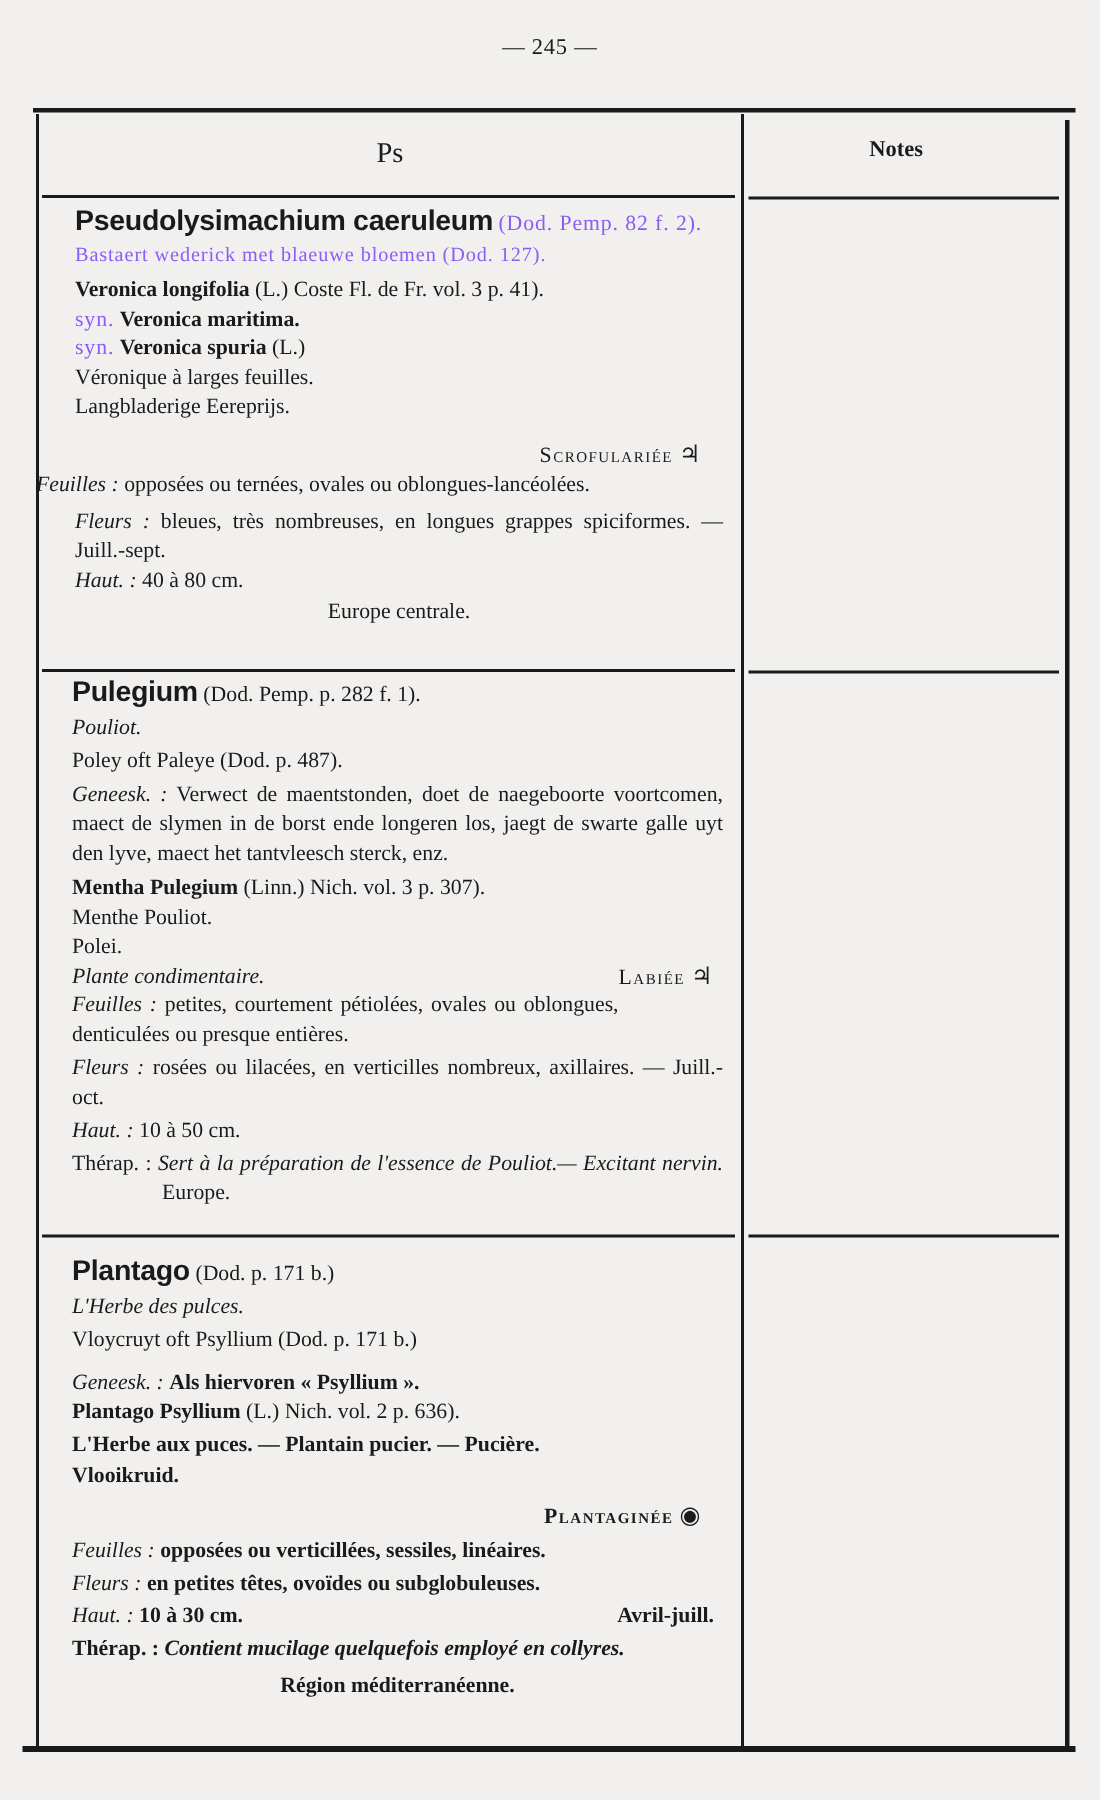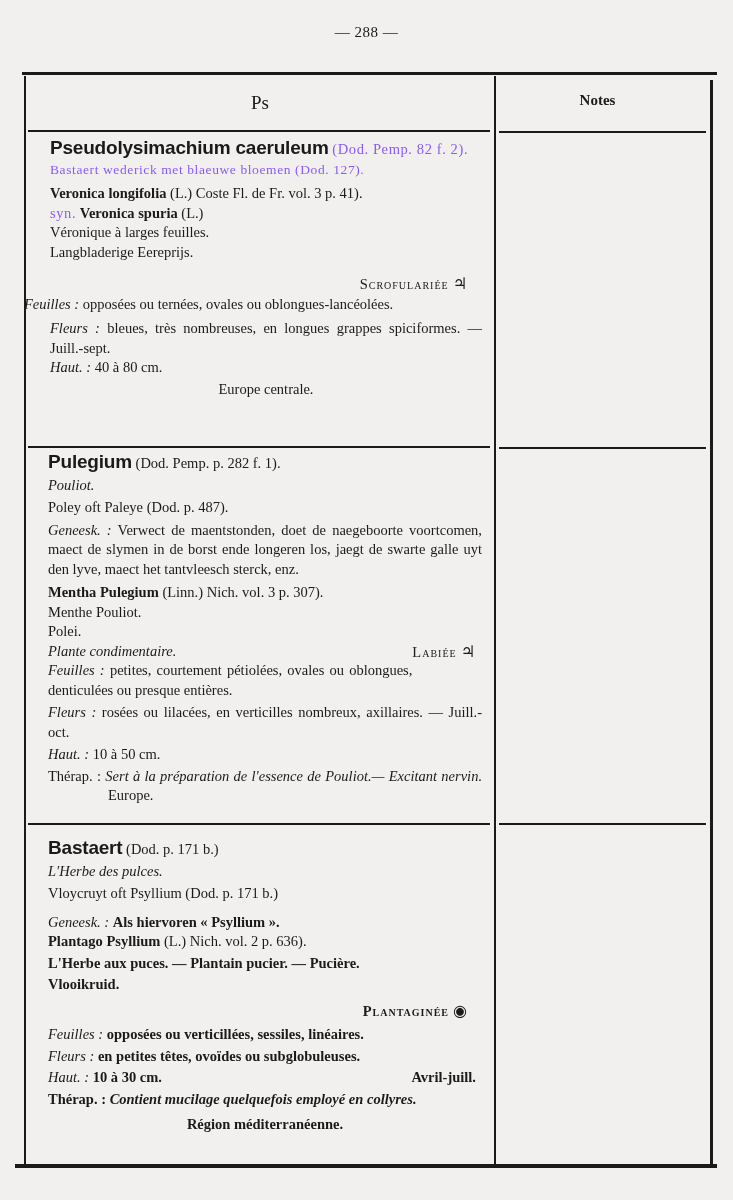--- a/index.html
+++ b/index.html
@@ -59,21 +59,21 @@
   }
   .center { text-align:center; }
   .justify { text-align:justify; }
   .light { color:#8b5cf6; letter-spacing:0.6px; }
   .right-inline { float:right; padding-right:6px; }
   .symbol { font-size:16px; margin-left:4px; }
 </style>
 </head>
 <body>
 
-<div class="page-number">— 288 —</div>
+<div class="page-number">— 245 —</div>
 
 <div class="top-rule"></div>
 <div class="left-border"></div>
 <div class="mid-border"></div>
 <div class="right-border"></div>
 <div class="bottom-rule"></div>
 
 <div class="hdr-main">Ps</div>
 <div class="hdr-notes">Notes</div>
 
@@ -94,20 +94,24 @@
     <span class="title">Pseudolysimachium caeruleum</span>
     <span class="light">(Dod. Pemp. 82 f. 2).</span>
   </p>
   <p class="light" style="font-size:13.5px;">Bastaert wederick met blaeuwe bloemen (Dod. 127).</p>
   <p class="gap" style="margin-top:6px;">
     <span class="b">Veronica longifolia</span>
     <span>(L.) Coste Fl. de Fr. vol. 3 p. 41).</span>
   </p>
   <p>
     <span class="light">syn.</span>
+    <span class="b">Veronica maritima.</span>
+  </p>
+  <p>
+    <span class="light">syn.</span>
     <span class="b">Veronica spuria</span>
     <span>(L.)</span>
   </p>
   <p>Véronique à larges feuilles.</p>
   <p>Langbladerige Eereprijs.</p>
   <p class="family" style="margin-top:12px;">
     <span>Scrofulariée</span><span class="symbol">♃</span>
   </p>
   <p class="justify hang" style="margin-left:-2px;text-indent:2px;">
     <span class="i">Feuilles :</span>
@@ -161,21 +165,21 @@
   </p>
   <p class="justify" style="margin-top:2px;">
     <span>Thérap. :</span>
     <span class="i">Sert à la préparation de l'essence de Pouliot.— Excitant nervin.</span>
     <span style="margin-left:60px;">Europe.</span>
   </p>
 </div>
 
 <div class="entry" style="top:838px;left:48px;width:434px;">
   <p class="title-line">
-    <span class="title">Bastaert</span>
+    <span class="title">Plantago</span>
     <span>(Dod. p. 171 b.)</span>
   </p>
   <p class="i" style="margin-top:2px;">L'Herbe des pulces.</p>
   <p style="margin-top:3px;">Vloycruyt oft Psyllium (Dod. p. 171 b.)</p>
   <p style="margin-top:9px;">
     <span class="i">Geneesk. :</span>
     <span class="b">Als hiervoren « Psyllium ».</span>
   </p>
   <p>
     <span class="b">Plantago Psyllium</span>

